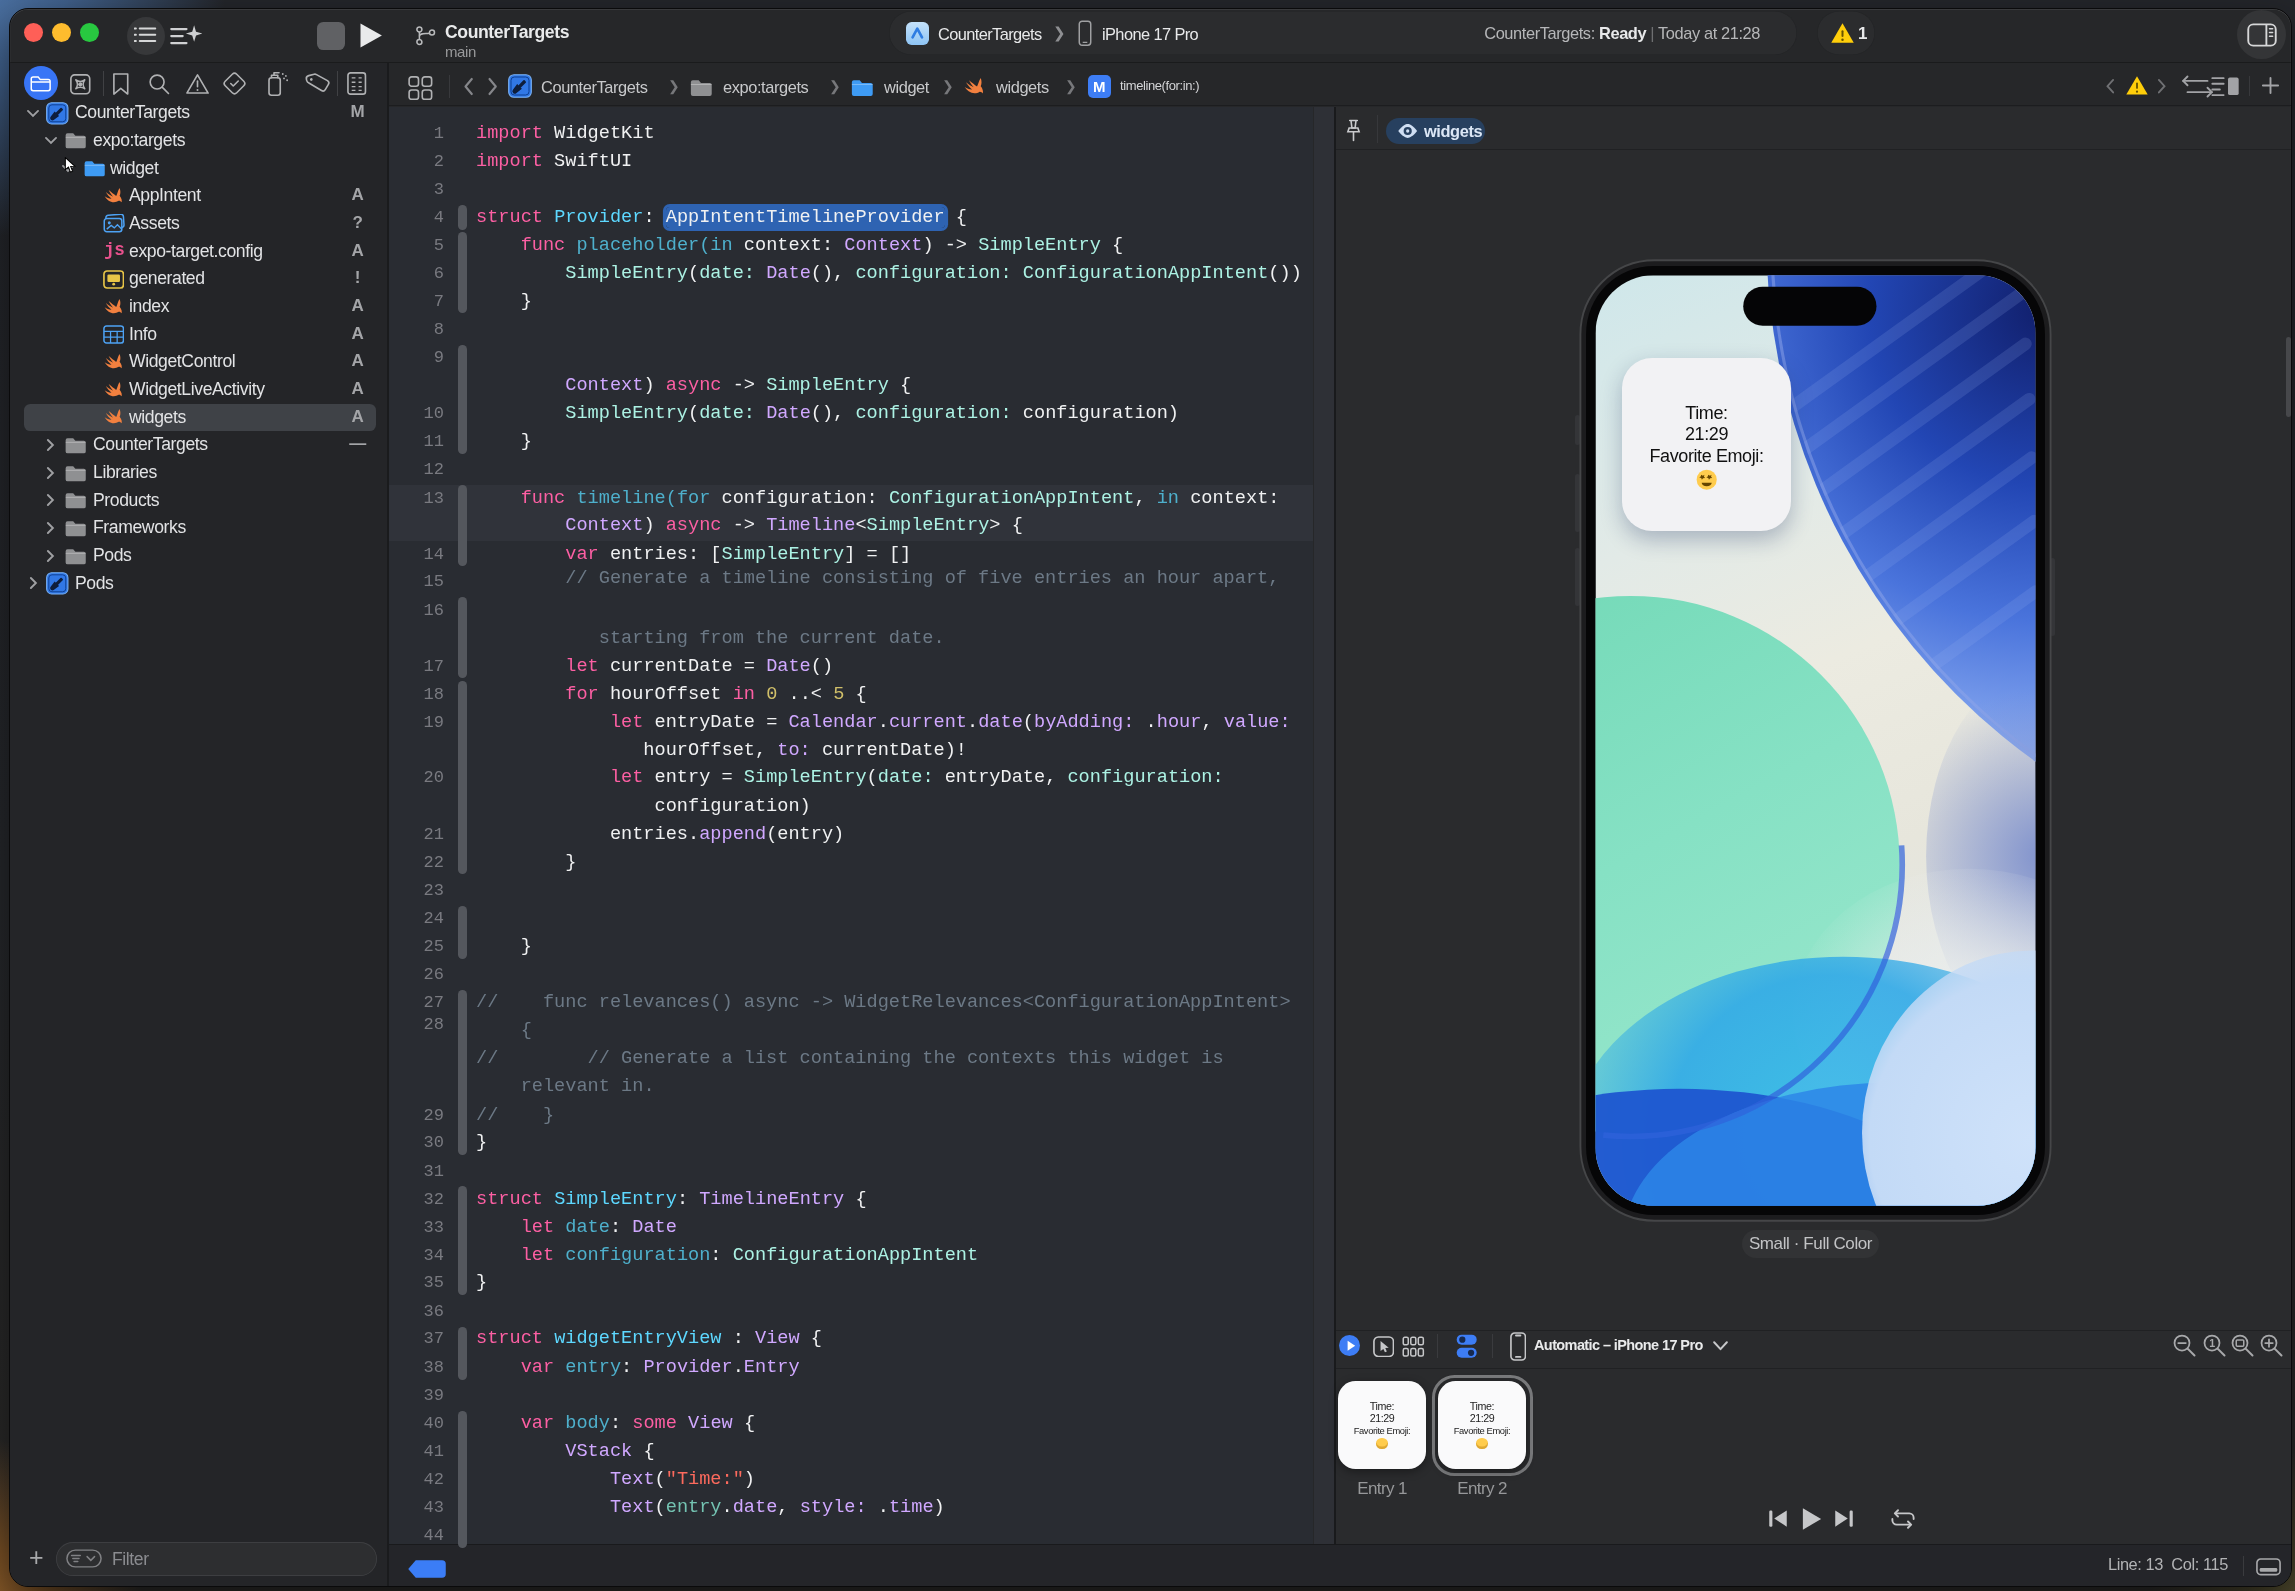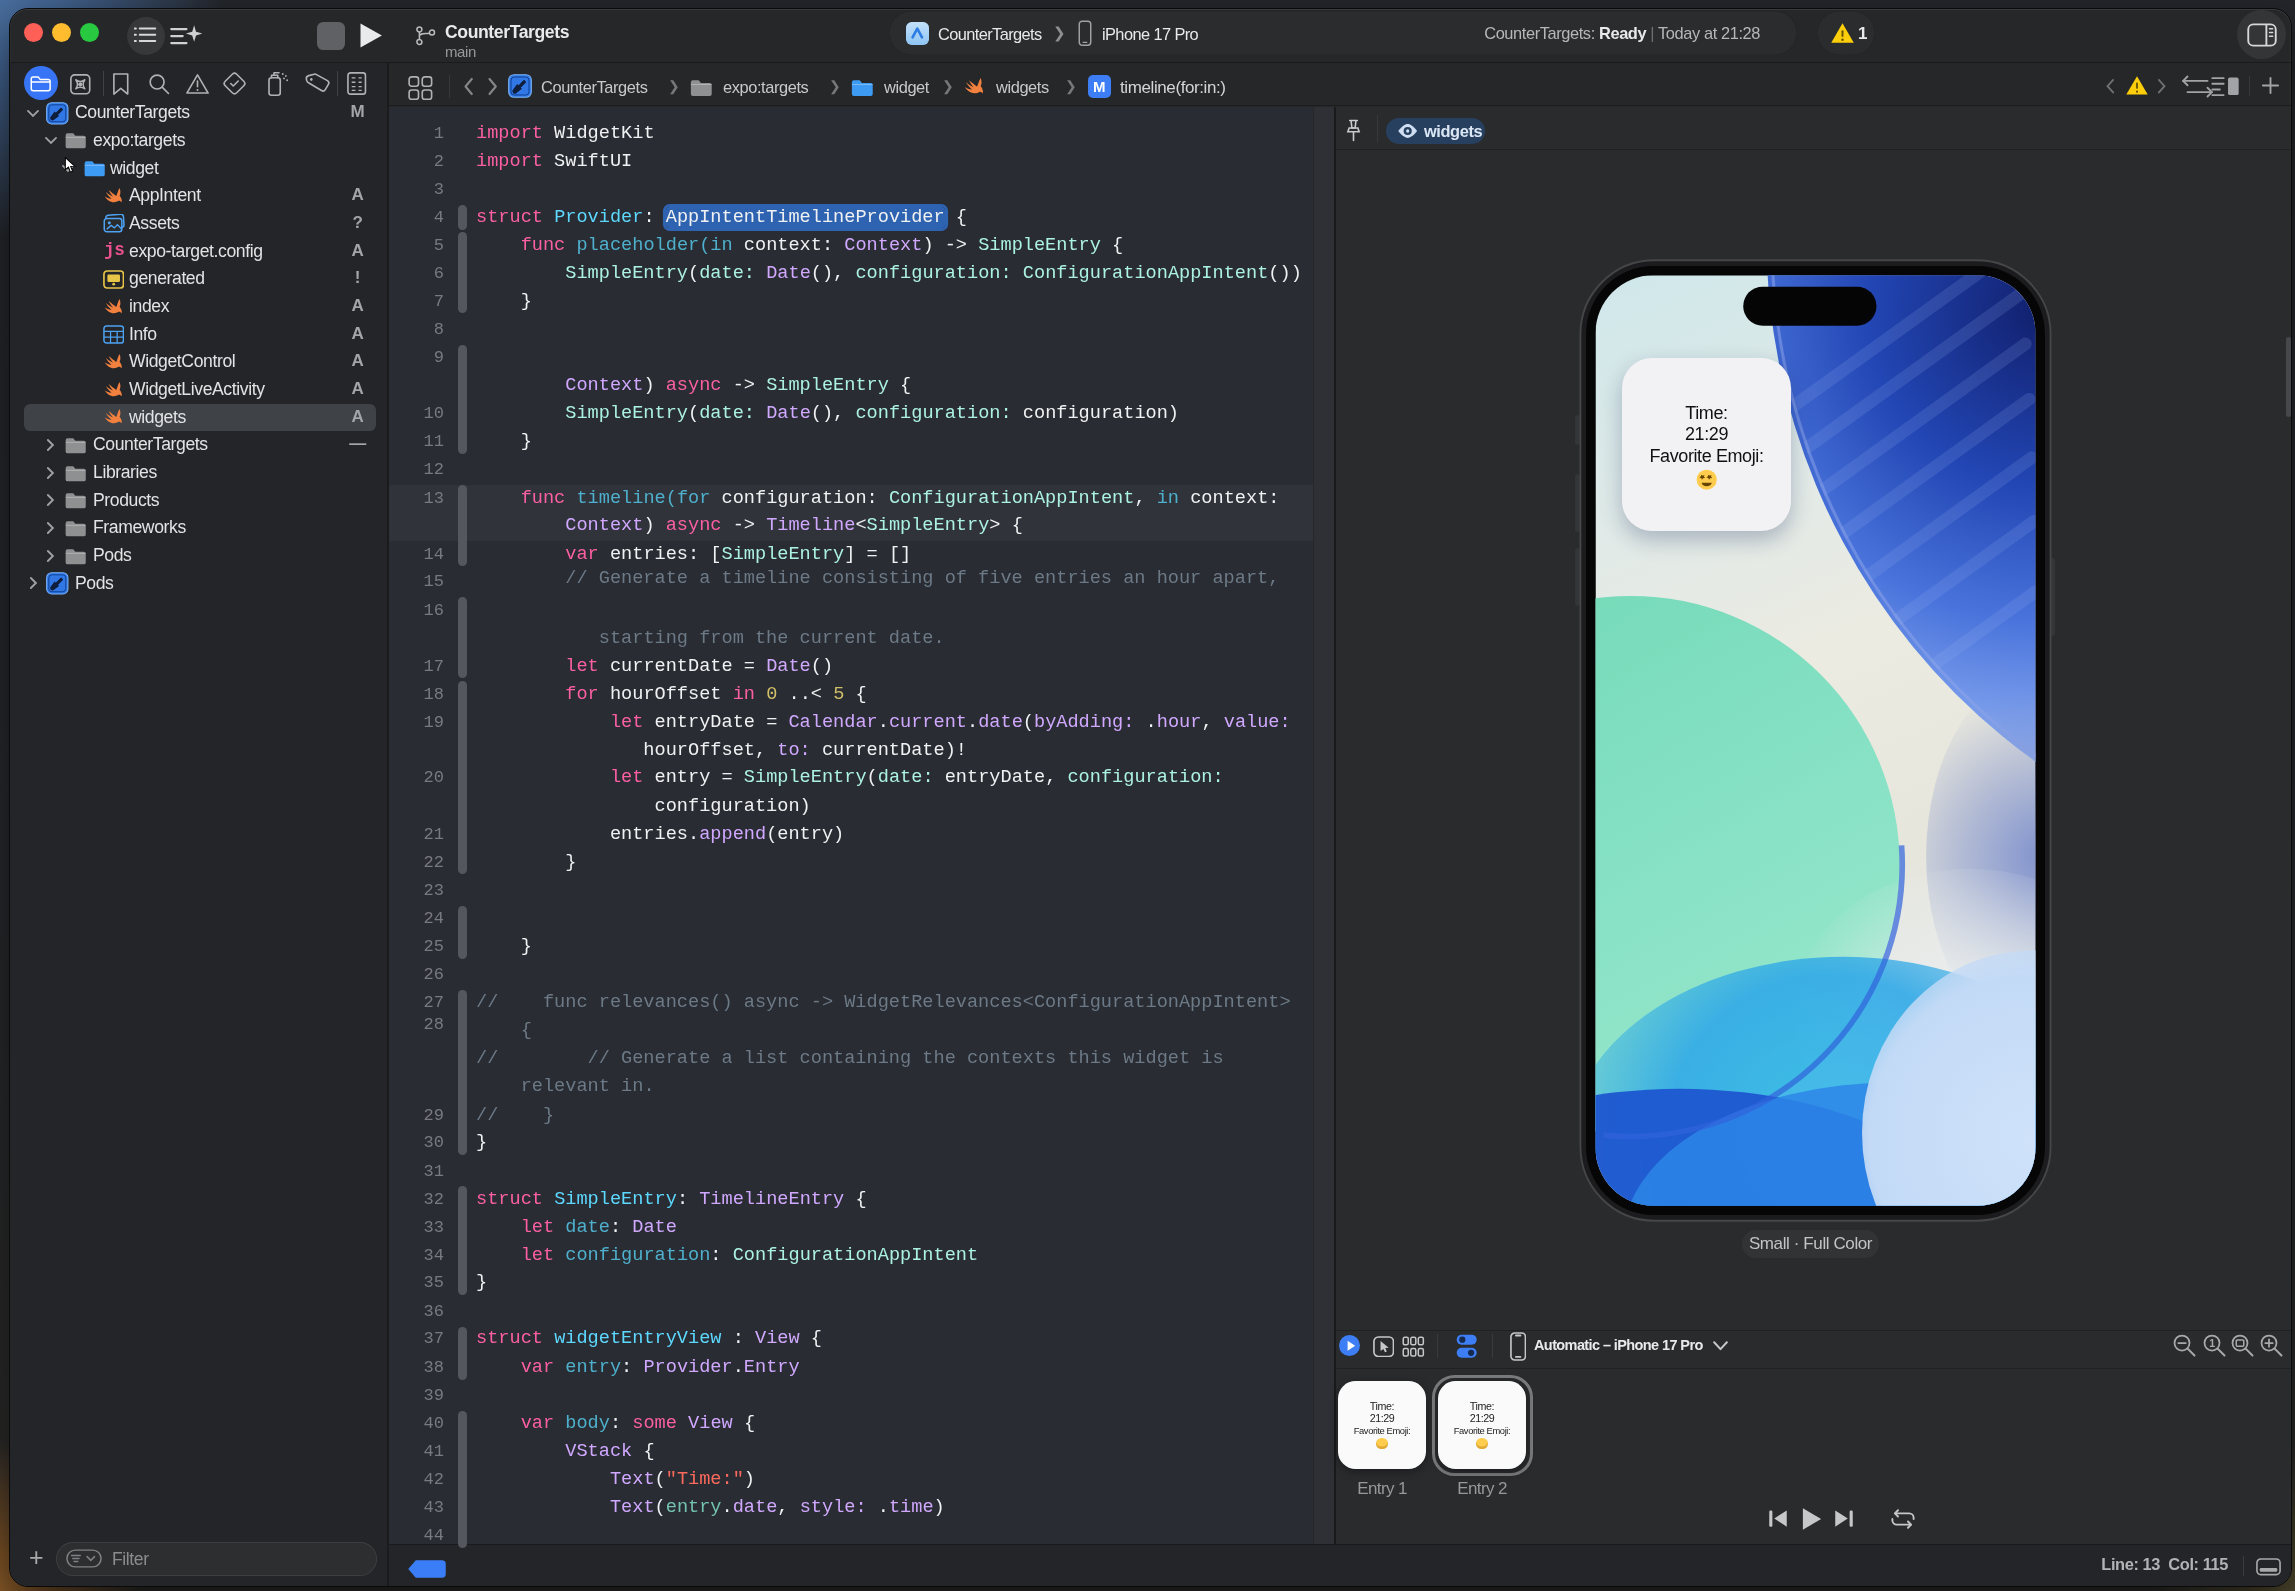--- a/index.html
+++ b/index.html
@@ -330,21 +330,21 @@
       </svg>
 <div class="abs" style="left:883px;top:77px;font-size:16.4px;color:#c8c9cb">widget</div>
 <div class="abs" style="left:941px;top:77px;font-size:14px;color:#77787b">❯</div>
 <svg class="abs" style="left:963px;top:75px" width="21.4" height="21.4" viewBox="0 0 32 32">
         <path d="M25 3 C26.5 7 26.8 11.5 25 15.5 C28.5 19.5 29 24.5 28 26 C27 24.5 25.5 23.3 23.5 23.5 C19 26.5 12.5 26.8 7 23 C4.5 21.3 2.5 19 1 16.5 C4.5 19 8.5 20.5 12 20.3 C8 17 4.8 12.8 3 9.5 C6.8 12.8 11 15.5 14.5 17 C11.5 13.5 8.8 9.5 7.5 6.5 C11.5 9.8 16 13.5 19.5 15.8 C21.5 12 22 7.5 25 3 Z" fill="#f2803f"></path>
       </svg>
 <div class="abs" style="left:995px;top:77px;font-size:16.4px;color:#c8c9cb">widgets</div>
 <div class="abs" style="left:1064px;top:77px;font-size:14px;color:#77787b">❯</div>
 <div class="abs" style="left:1087px;top:74px;width:22.6px;height:22.6px;border-radius:5px;background:#3d7df5"></div>
 <div class="abs" style="left:1092px;top:77px;font-size:15px;font-weight:700;color:#fff">M</div>
-<div class="abs" style="left:1119px;top:77px;font-size:17px;color:#d4d5d7">timeline(for:in:)</div>
+<div class="abs" style="left:1119px;top:77px;font-size:13px;color:#d4d5d7">timeline(for:in:)</div>
 <svg class="abs" style="left:2104px;top:77px" width="10" height="16.4" viewBox="0 0 16 26">
         <path d="M13 3 L4 13 L13 23" stroke="#6f7073" stroke-width="3" fill="none" stroke-linecap="round"></path>
       </svg>
 <svg class="abs" style="left:2124px;top:74px" width="24" height="21.4" viewBox="0 0 38 34">
         <path d="M19 2 L36 31 L2 31 Z" fill="#ffce0a"></path>
         <rect x="17.5" y="12" width="3" height="10" rx="1.5" fill="#6b5500"></rect>
         <circle cx="19" cy="26.5" r="1.8" fill="#6b5500"></circle>
       </svg>
 <svg class="abs" style="left:2156px;top:77px" width="10" height="16.4" viewBox="0 0 16 26">
         <path d="M3 3 L12 13 L3 23" stroke="#6f7073" stroke-width="3" fill="none" stroke-linecap="round"></path>
@@ -652,20 +652,20 @@
         <g stroke="#c6c7c9" stroke-width="3" fill="none" stroke-linecap="round" stroke-linejoin="round">
           <path d="M10 7 H32 a7 7 0 0 1 7 7 v2"></path>
           <path d="M14 2 L9 7 L14 12"></path>
           <path d="M34 25 H12 a7 7 0 0 1 -7 -7 v-2"></path>
           <path d="M30 20 L35 25 L30 30"></path>
         </g>
       </svg>
 <svg class="abs" style="left:406px;top:1558px" width="40px" height="20" viewBox="0 0 64 32">
         <path d="M14 2 H56 a6 6 0 0 1 6 6 V24 a6 6 0 0 1 -6 6 H14 L2 16 Z" fill="#3b7df6"></path>
       </svg>
-<div class="abs" style="left:2038px;top:1554px;width:189px;text-align:right;font-size:16.4px;font-weight:700;color:#b2b3b5">Line: 13&nbsp;&nbsp;Col: 115</div>
+<div class="abs" style="left:2038px;top:1554px;width:189px;text-align:right;font-size:16.4px;font-weight:400;color:#b2b3b5">Line: 13&nbsp;&nbsp;Col: 115</div>
 <div class="sep-v" style="left:2242px;top:1555px;height:20px;background:#3a3b3e"></div>
 <svg class="abs" style="left:2255px;top:1557px" width="25" height="17.6" viewBox="0 0 40 28">
         <rect x="1.5" y="1.5" width="37" height="25" rx="6" stroke="#a8a9ab" stroke-width="2.6" fill="none"></rect>
         <rect x="6" y="16" width="28" height="6" rx="2" fill="#a8a9ab"></rect>
       </svg>
 </div>
   </div>
 
 </body></html>

